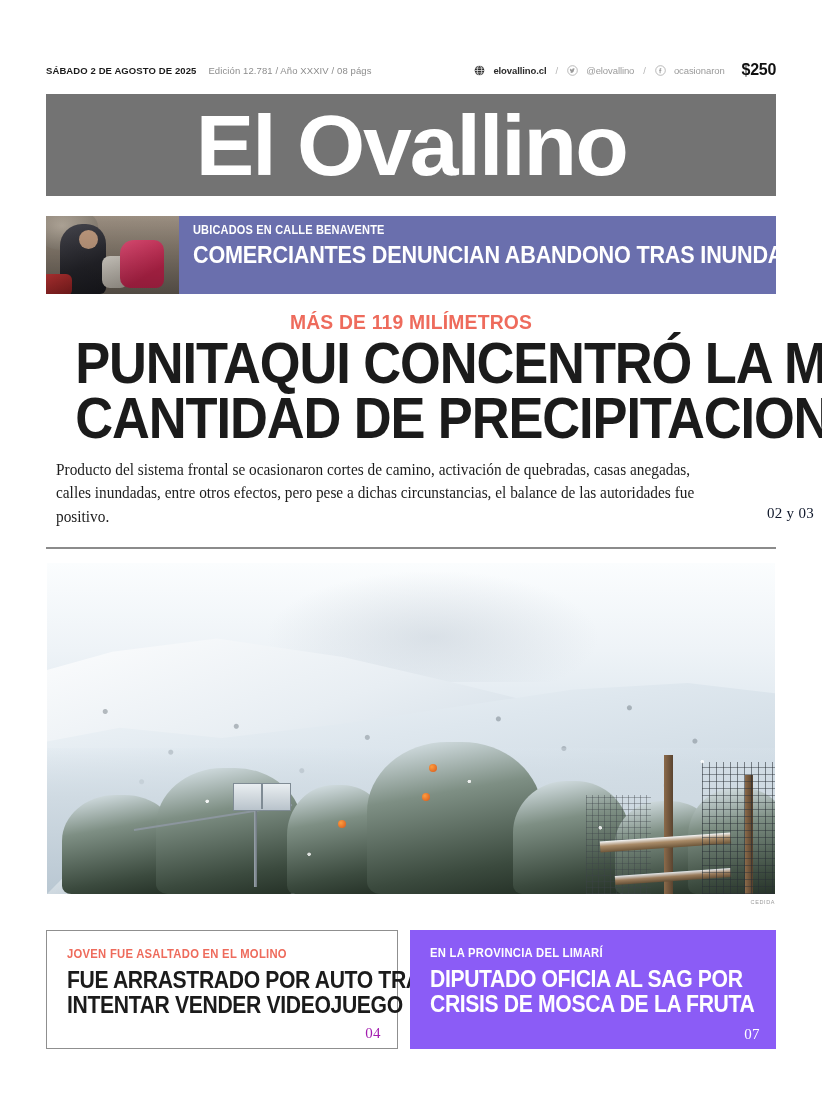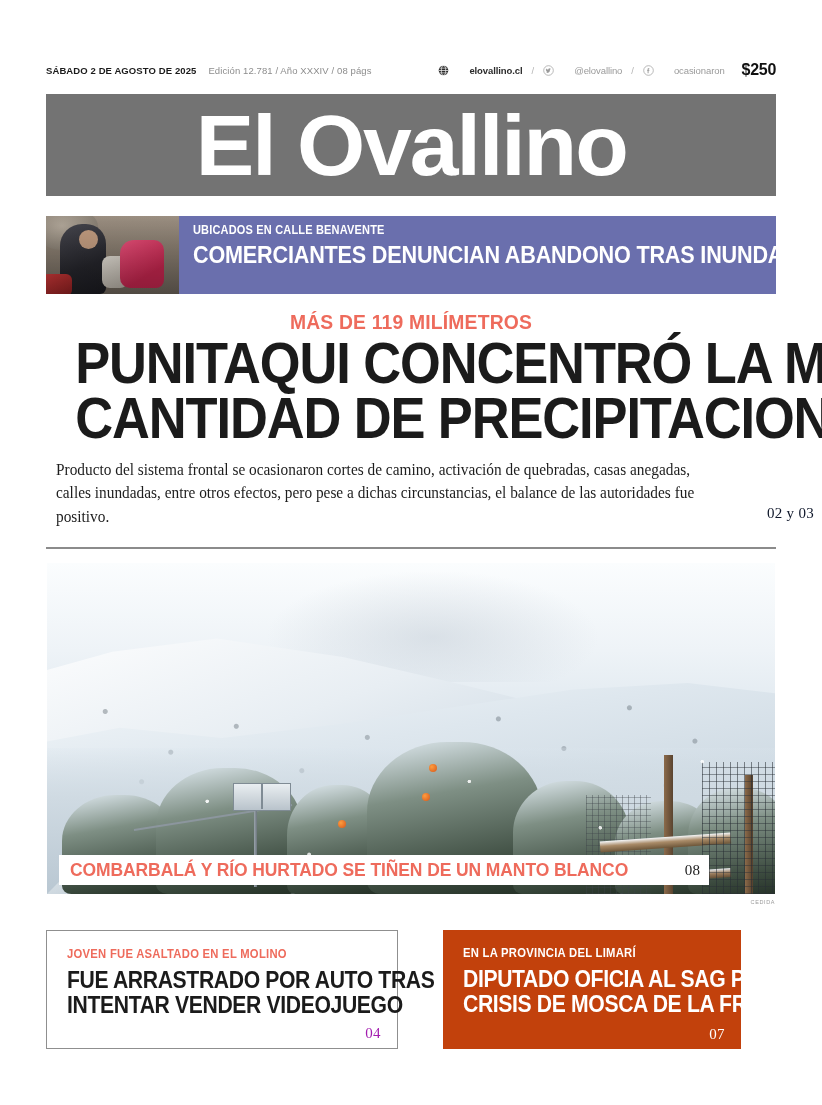--- a/index.html
+++ b/index.html
@@ -50,21 +50,21 @@
   }
   .topbar-right {
     display: flex;
     align-items: center;
     gap: 7px;
     white-space: nowrap;
   }
   .social-group {
     display: flex;
     align-items: flex-start;
-    gap: 20px;
+    gap: 8px;
   }
   .social-ico {
     display: inline-block;
     width: 11px;
     height: 11px;
     line-height: 0;
   }
   .social-ico svg { display:block; }
   .social-label {
     font-size: 9.5px;
@@ -453,23 +453,22 @@
     padding: 16px 18px 10px 20px;
   }
   .box-left {
     left: 46px;
     width: 352px;
     background: #ffffff;
     border: 1.5px solid #8f8f8f;
   }
   .box-right {
     left: 410px;
-    width: 298px;
-    background: #c2410c;
-    margin-left: 33px;
+    width: 366px;
+    background: #8b5cf6;
   }
   .box-kicker {
     font-size: 12.5px;
     font-weight: bold;
     letter-spacing: 0.3px;
     transform: scaleX(0.9);
     transform-origin: left center;
     white-space: nowrap;
     margin-bottom: 7px;
   }
@@ -601,24 +600,20 @@
     <div class="ph-sign"></div>
     <div class="ph-mesh2"></div>
     <div class="ph-postR"></div>
     <div class="ph-rail"></div>
     <div class="ph-rail2"></div>
     <div class="ph-postR2"></div>
     <div class="ph-mesh"></div>
     <div class="ph-snowdust"></div>
   </div>
 
-  <div class="caption">
-    <span class="caption-text">COMBARBALÁ Y RÍO HURTADO SE TIÑEN DE UN MANTO BLANCO</span>
-    <span class="caption-page">08</span>
-  </div>
   <div class="photo-credit">CEDIDA</div>
 
   <div class="box box-left">
     <div class="box-kicker">JOVEN FUE ASALTADO EN EL MOLINO</div>
     <div class="box-head">FUE ARRASTRADO POR AUTO TRAS</div>
     <div class="box-head">INTENTAR VENDER VIDEOJUEGO</div>
     <div class="box-page">04</div>
   </div>
 
   <div class="box box-right">

